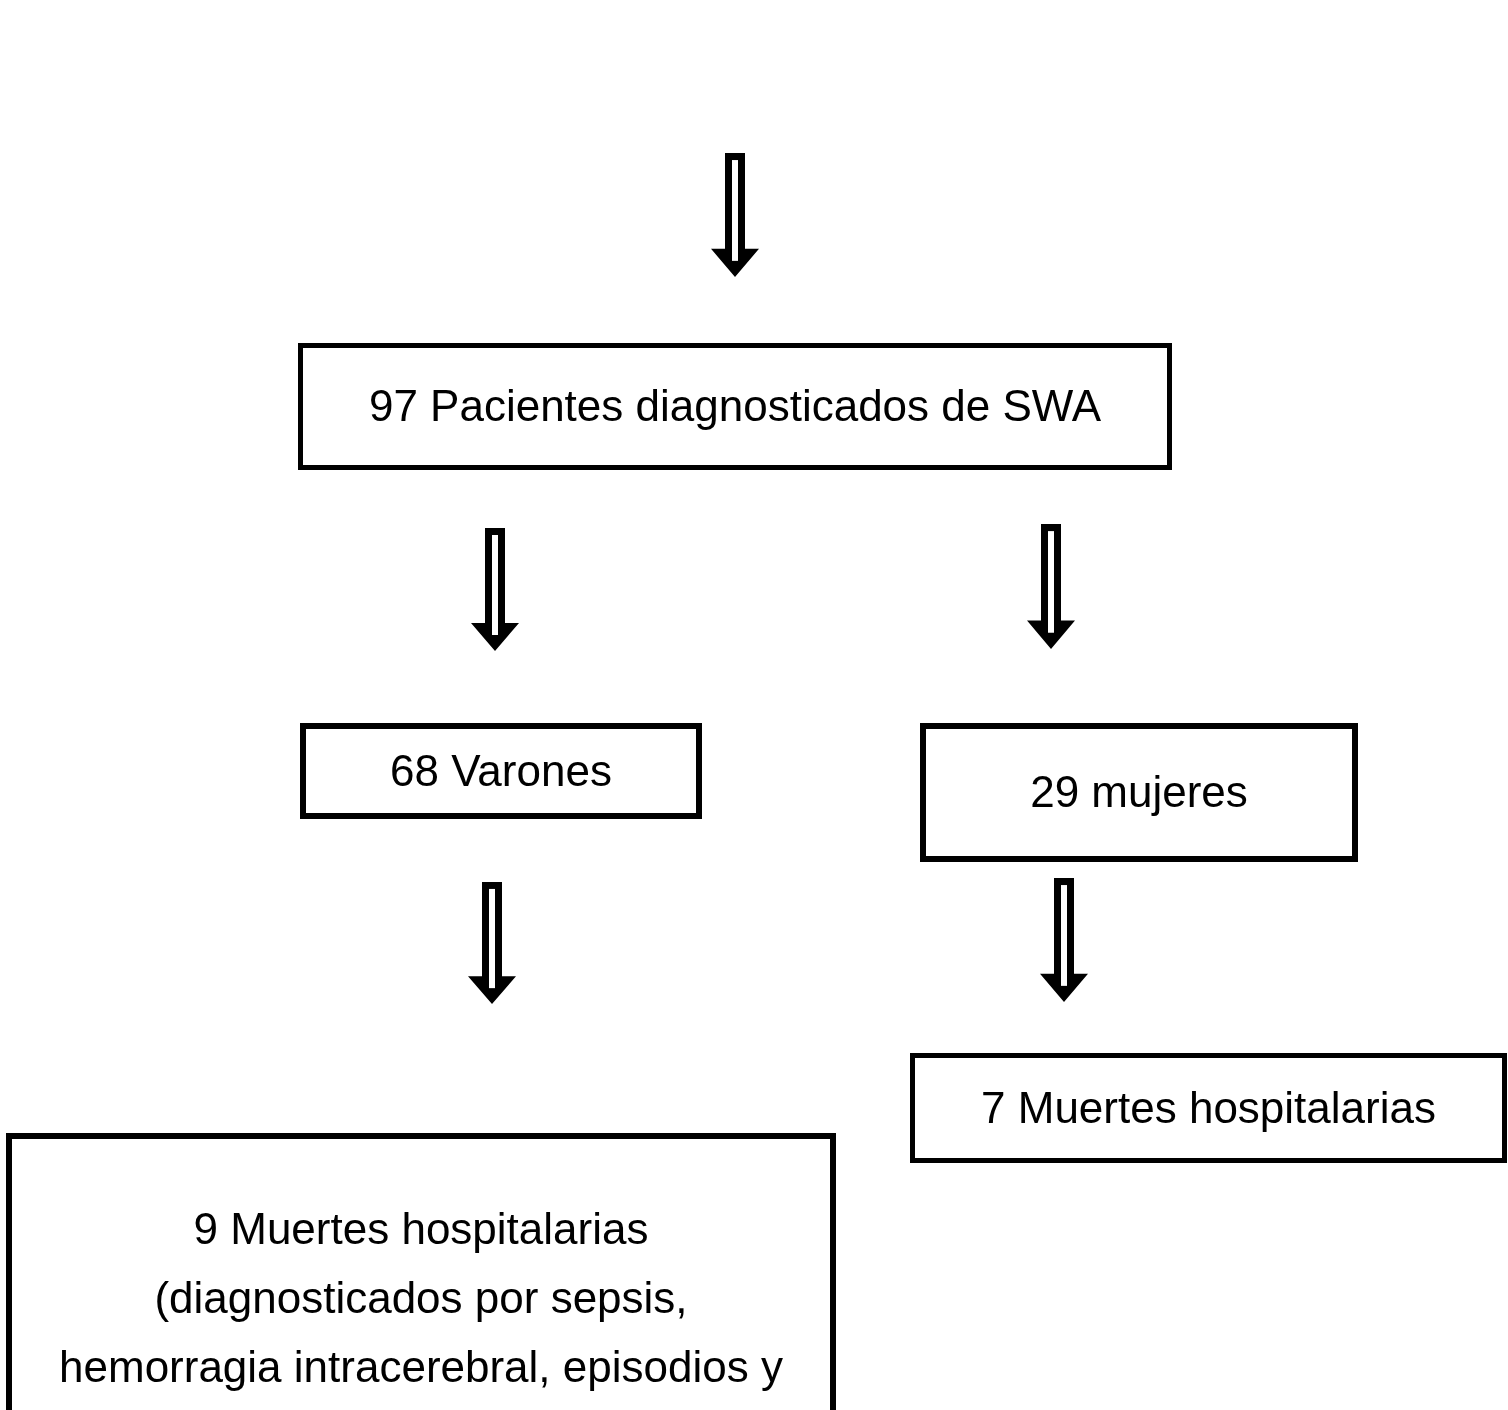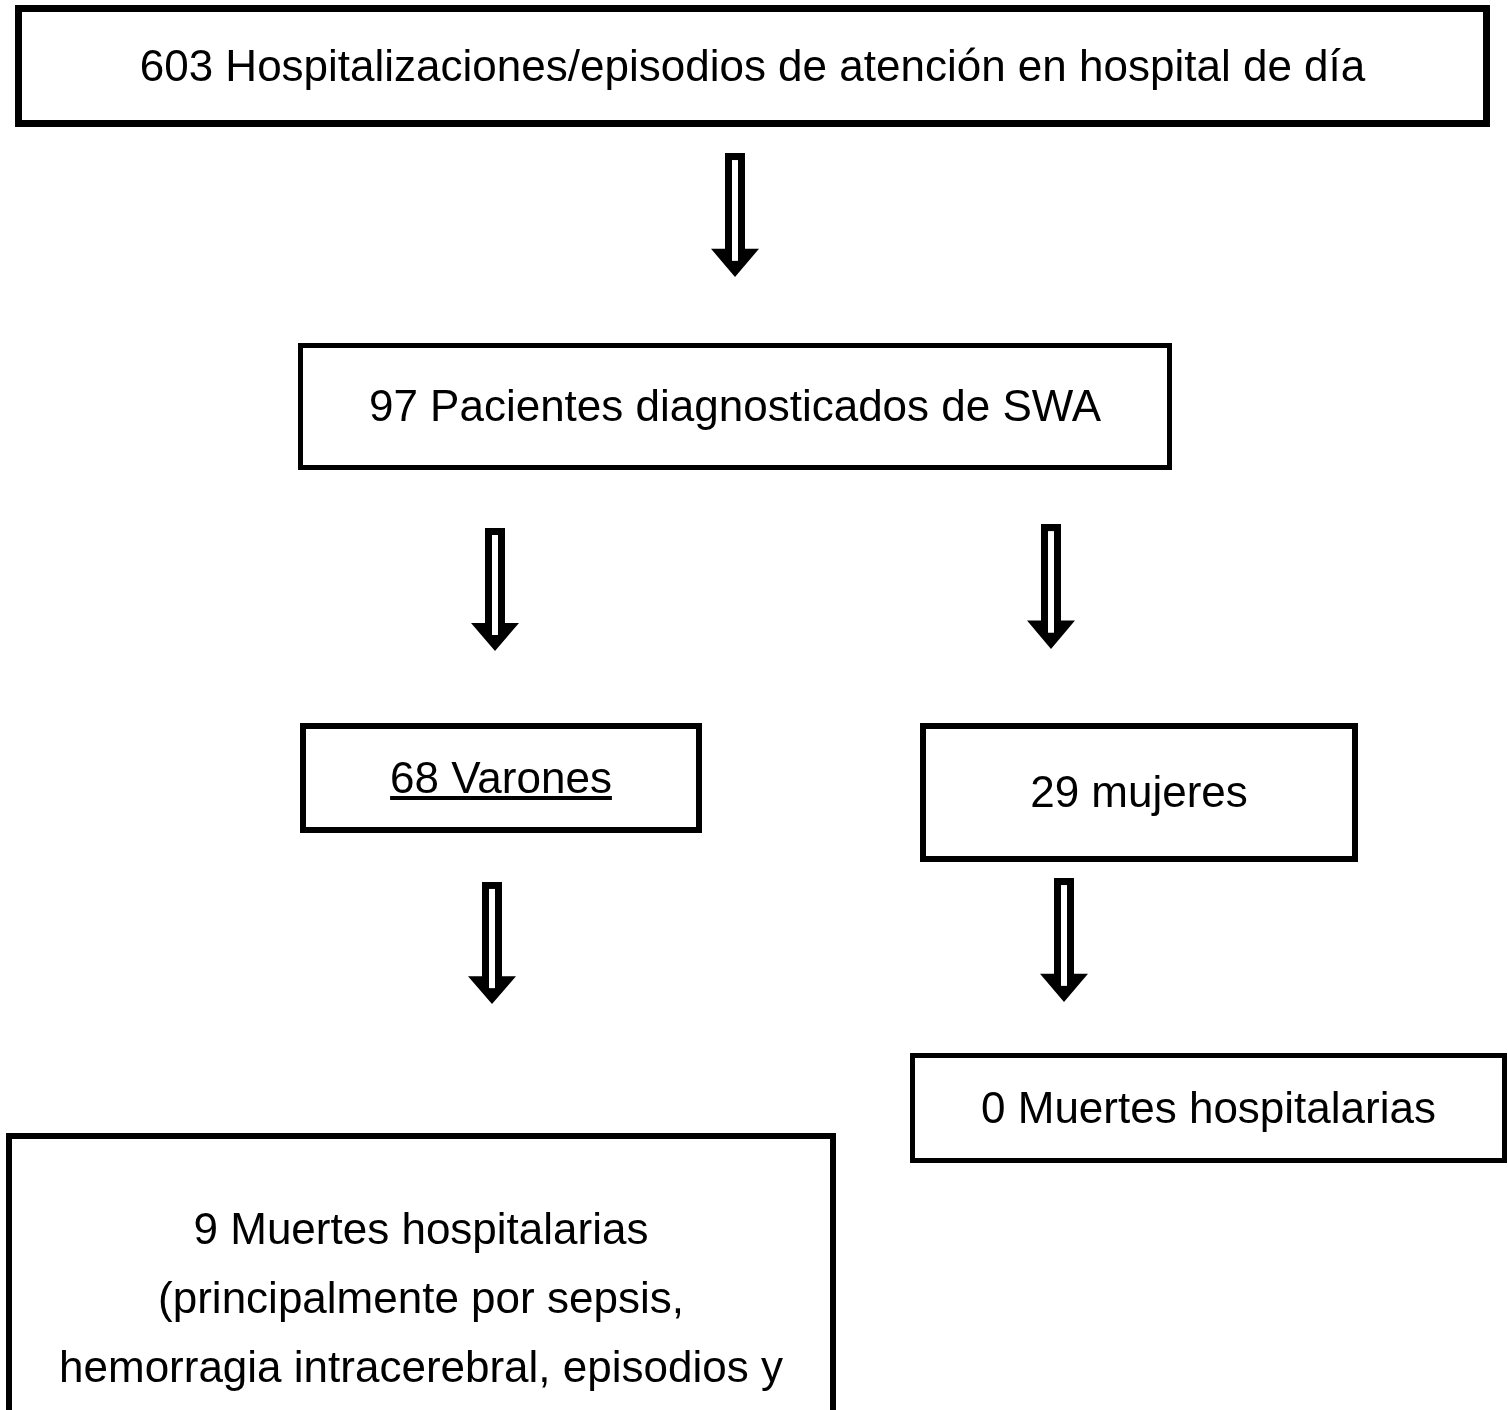--- a/index.html
+++ b/index.html
@@ -24,21 +24,21 @@
     border-color: #000000;
     display: flex;
     align-items: center;
     justify-content: center;
     text-align: center;
     font-size: 44px;
     line-height: 1.2;
   }
   .box-top            { left: 15px;  top: 5px;    width: 1475px; height: 122px; border-width: 7px; }
   .box-diagnosed      { left: 298px; top: 343px;  width: 874px;  height: 127px; border-width: 5px; text-align: center; }
-  .box-males          { left: 300px; top: 723px;  width: 402px;  height: 110px; border-width: 6px; text-decoration: underline; }
+  .box-males          { left: 300px; top: 723px;  width: 402px;  height: 96px; border-width: 6px; }
   .box-females        { left: 920px; top: 723px;  width: 438px;  height: 139px; border-width: 6px; }
   .box-male-deaths    { left: 6px;   top: 1133px; width: 830px;  height: 329px; border-width: 6px; text-align: center; }
   .box-female-deaths  { left: 910px; top: 1053px; width: 597px;  height: 110px; border-width: 5px; }
   .box-male-deaths .lines { display: block; }
   .box-male-deaths .line  { display: block; line-height: 69px; white-space: nowrap; }
   .arrow {
     position: absolute;
     width: 50px;
     height: 124px;
   }
@@ -46,23 +46,20 @@
   .arrow-2a { left: 470px;  top: 528px; }
   .arrow-2b { left: 1026px; top: 524px; height: 126px; }
   .arrow-3a { left: 467px;  top: 882px; height: 123px; }
   .arrow-3b { left: 1039px; top: 878px; height: 125px; }
 </style>
 </head>
 <body>
 
 <div class="canvas">
 
-  <div class="box box-top">
-    <span>603 Hospitalizaciones/episodios de atención en hospital de día</span>
-  </div>
 
   <svg class="arrow arrow-1" viewBox="0 0 50 124" preserveAspectRatio="none">
     <path d="M15,0 H35 V95 H49 L25,123 L1,95 H15 Z" fill="#000000"></path>
     <rect x="22" y="7" width="6" height="100" fill="#ffffff"></rect>
   </svg>
 
   <div class="box box-diagnosed">
     <span>97 Pacientes diagnosticados de SWA</span>
   </div>
 
@@ -87,22 +84,22 @@
     <rect x="22" y="7" width="6" height="100" fill="#ffffff"></rect>
   </svg>
   <svg class="arrow arrow-3b" viewBox="0 0 50 124" preserveAspectRatio="none">
     <path d="M15,0 H35 V95 H49 L25,123 L1,95 H15 Z" fill="#000000"></path>
     <rect x="22" y="7" width="6" height="100" fill="#ffffff"></rect>
   </svg>
 
   <div class="box box-male-deaths">
     <div class="lines">
       <span class="line">9 Muertes hospitalarias</span>
-      <span class="line">(principalmente por sepsis,</span>
+      <span class="line">(diagnosticados por sepsis,</span>
       <span class="line">hemorragia intracerebral, episodios y</span>
     </div>
   </div>
 
   <div class="box box-female-deaths">
-    <span>0 Muertes hospitalarias</span>
+    <span>7 Muertes hospitalarias</span>
   </div>
 
 </div>
 
 </body></html>

